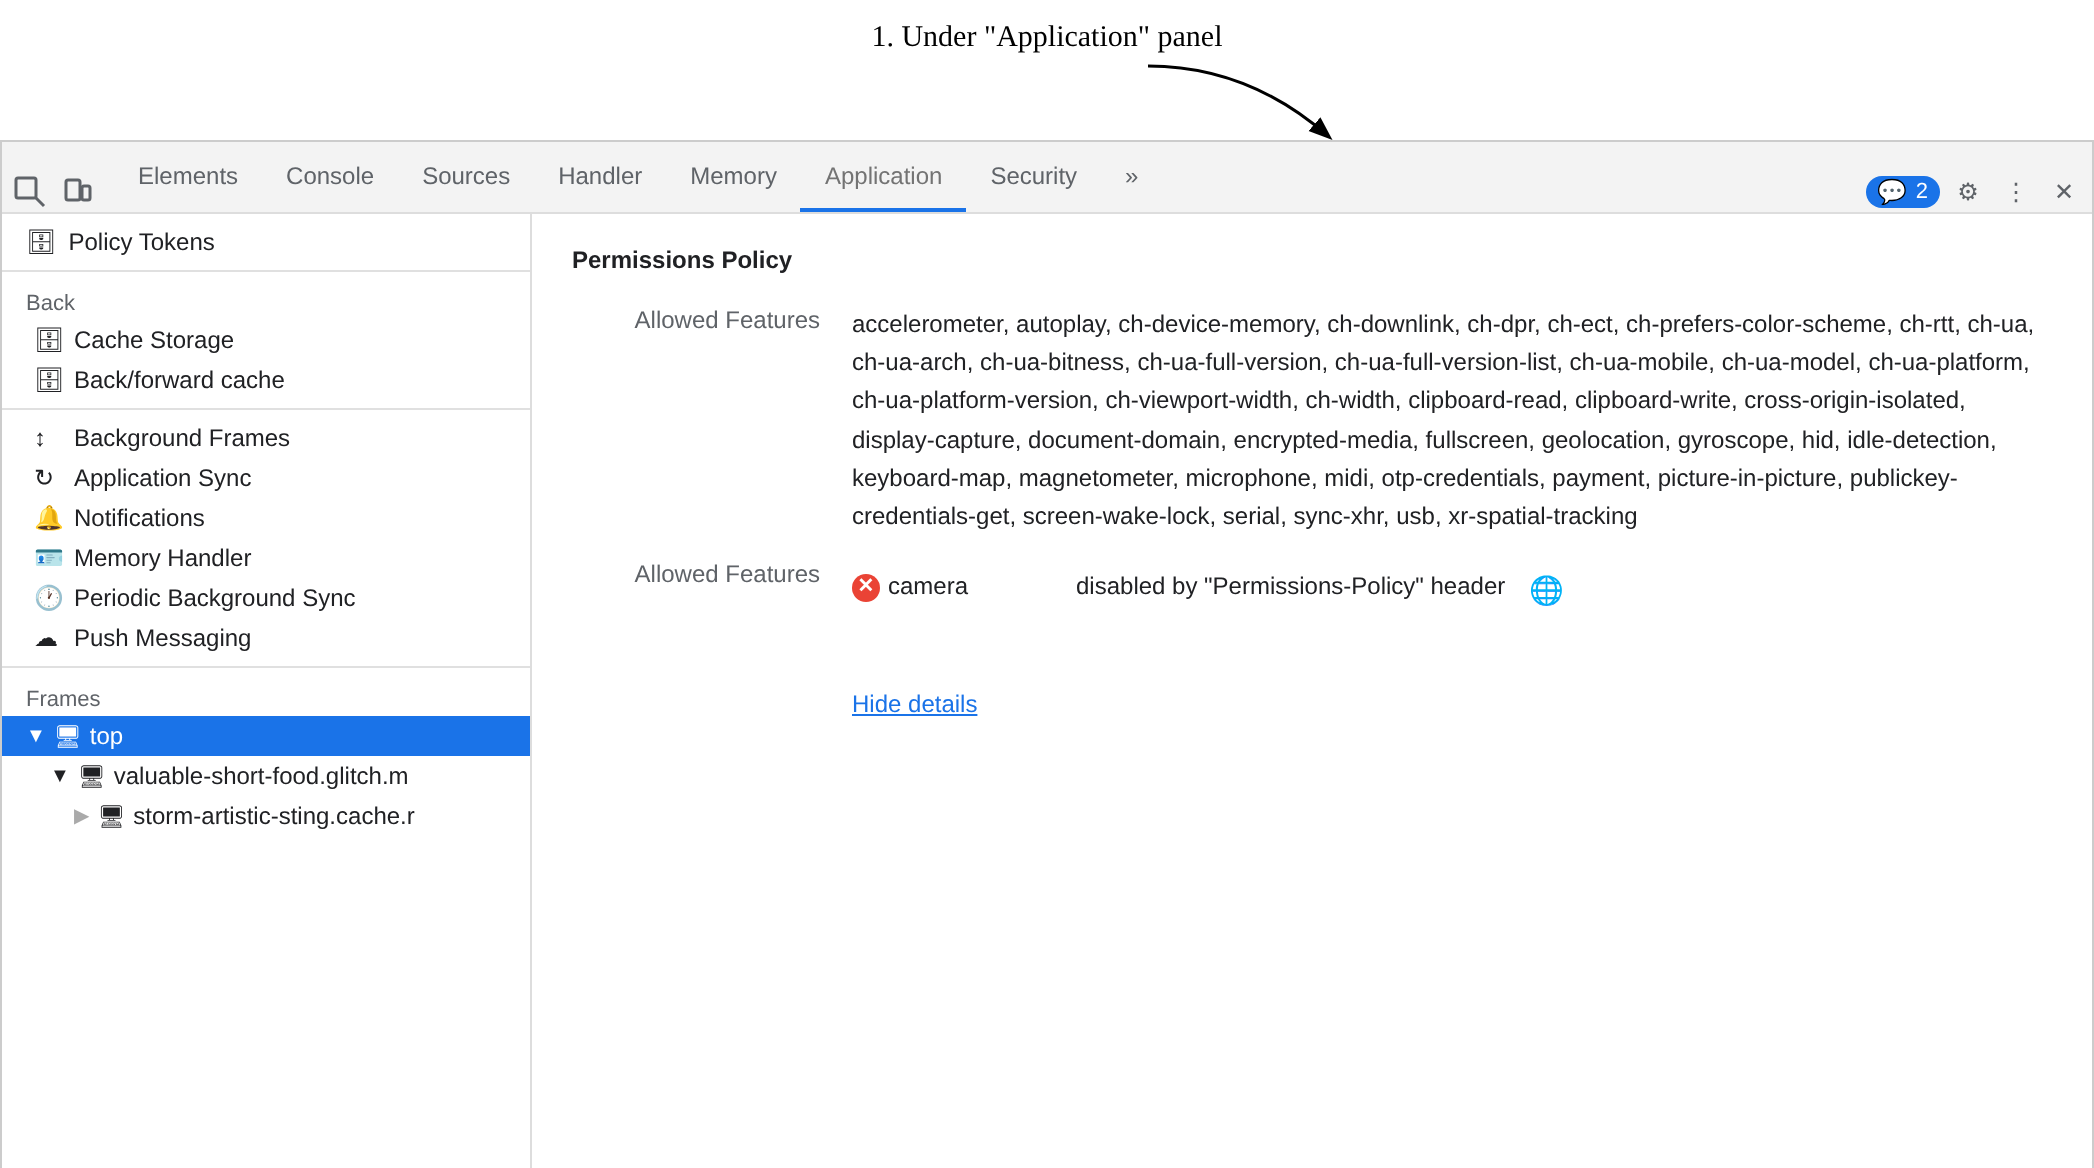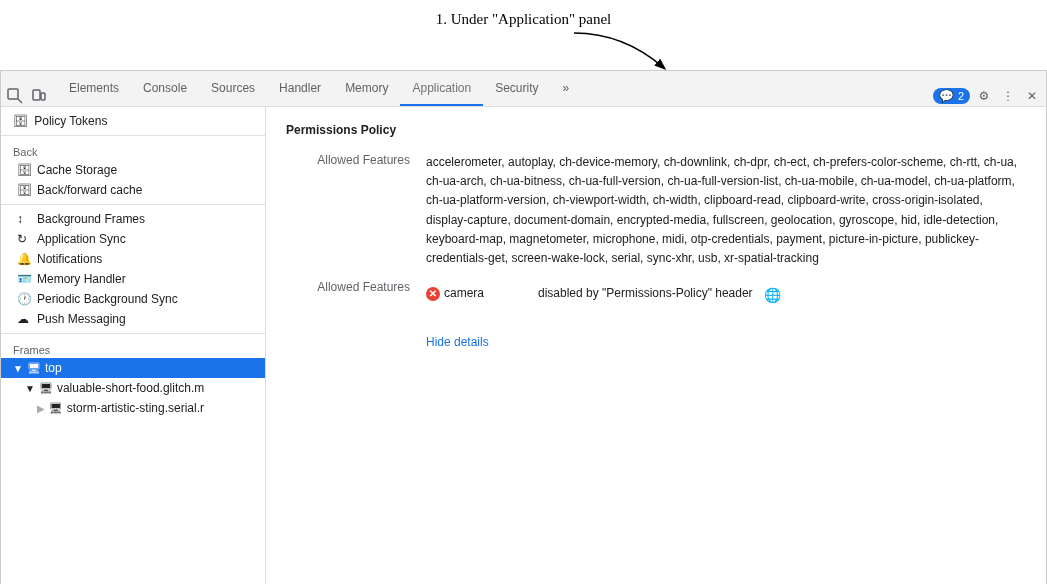--- a/index.html
+++ b/index.html
@@ -197,22 +197,23 @@
       min-width: 200px;
     }
     .globe-icon {
       color: #1a73e8;
       font-size: 14px;
       cursor: pointer;
     }
     .hide-details-link {
       color: #1a73e8;
       cursor: pointer;
-      font-size: 12px;
-      margin-top: 14px;
+      text-decoration: underline;
+      font-size: 12px;
+      margin-top: 24px;
       display: inline-block;
     }
     .trust-tokens-item {
       display: flex;
       align-items: center;
       padding: 3px 8px 3px 12px;
       cursor: pointer;
       color: #202124;
       font-size: 12px;
       gap: 6px;
@@ -330,21 +331,21 @@
         <span>top</span>
       </div>
       <div class="frames-item sub" style="padding-left:24px;">
         <span style="font-size:10px;">▼</span>
         <span style="font-size:11px;">🖥</span>
         <span>valuable-short-food.glitch.m</span>
       </div>
       <div class="frames-item subsub" style="padding-left:36px;">
         <span style="font-size:10px; color:#aaa;">▶</span>
         <span style="font-size:11px;">🖥</span>
-        <span>storm-artistic-sting.serial.r</span>
+        <span>storm-artistic-sting.cache.r</span>
       </div>
     </div>
 
     <div class="main-panel">
       <div class="panel-title">Permissions Policy</div>
 
       <div class="policy-row">
         <div class="policy-label">Allowed Features</div>
         <div class="policy-value">accelerometer, autoplay, ch-device-memory, ch-downlink, ch-dpr, ch-ect, ch-prefers-color-scheme, ch-rtt, ch-ua, ch-ua-arch, ch-ua-bitness, ch-ua-full-version, ch-ua-full-version-list, ch-ua-mobile, ch-ua-model, ch-ua-platform, ch-ua-platform-version, ch-viewport-width, ch-width, clipboard-read, clipboard-write, cross-origin-isolated, display-capture, document-domain, encrypted-media, fullscreen, geolocation, gyroscope, hid, idle-detection, keyboard-map, magnetometer, microphone, midi, otp-credentials, payment, picture-in-picture, publickey-credentials-get, screen-wake-lock, serial, sync-xhr, usb, xr-spatial-tracking</div>
       </div>

